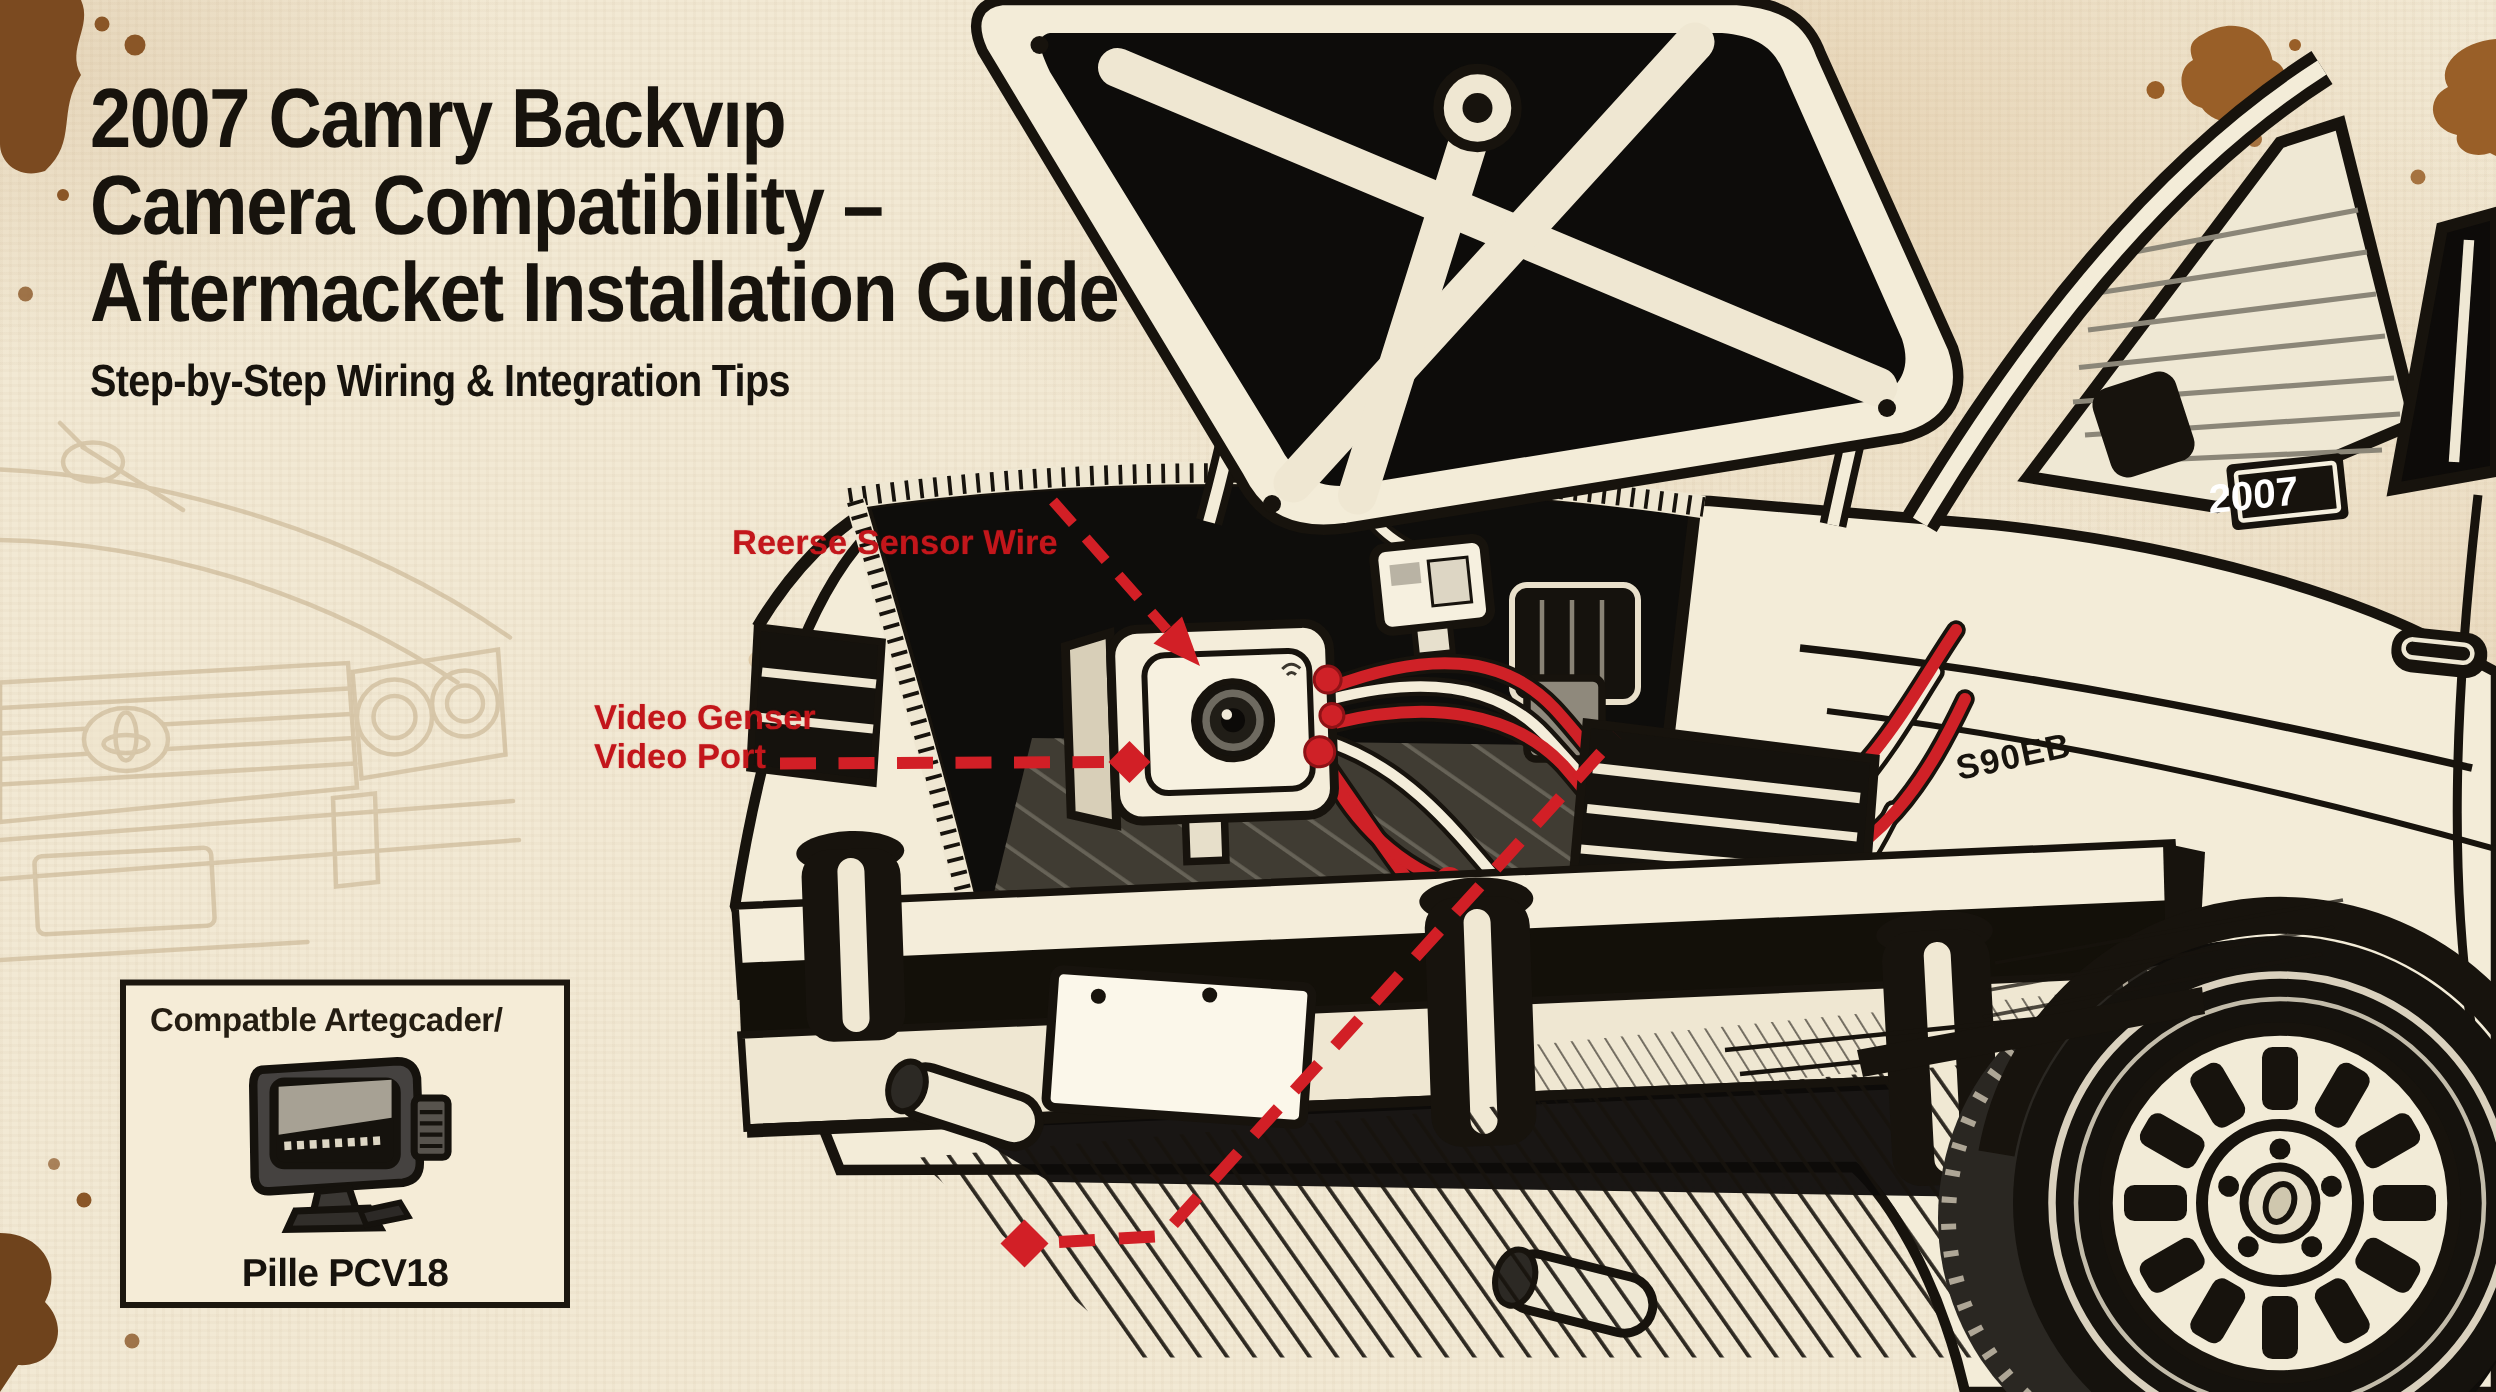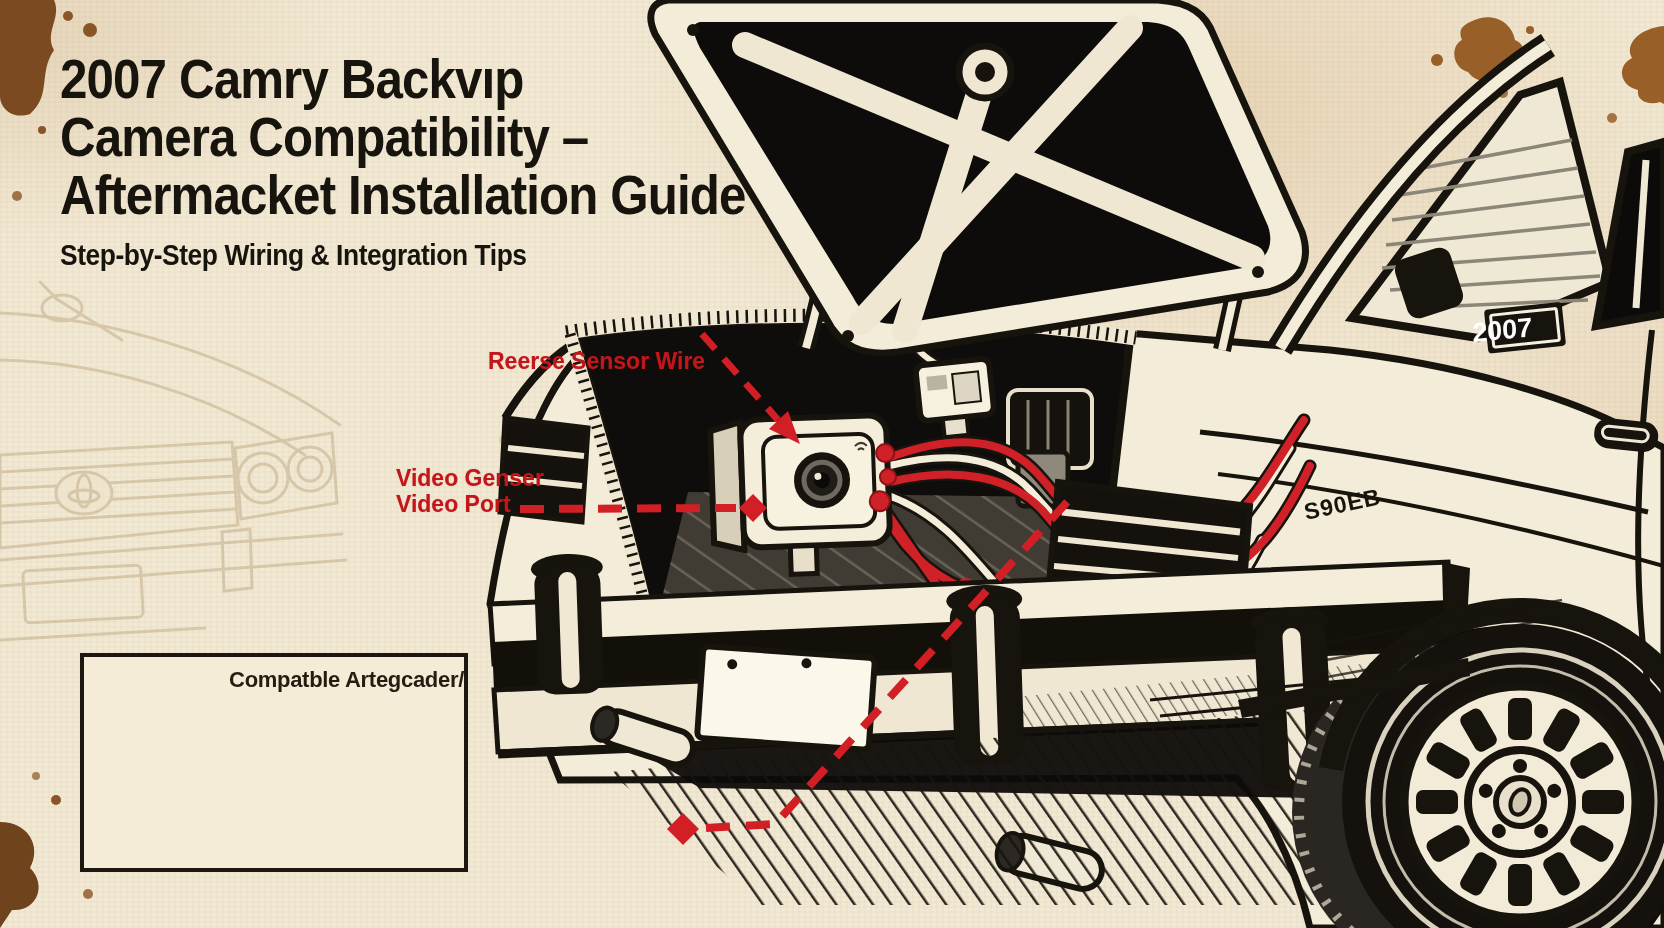--- a/index.html
+++ b/index.html
@@ -19,22 +19,22 @@
   .title-block{position:absolute;left:60px;top:50px;transform:scaleX(.88);transform-origin:left top;color:#17130d;}
   .title-line{font-size:56px;line-height:58px;font-weight:bold;letter-spacing:-1px;white-space:nowrap;}
   .subtitle{margin-top:14px;font-size:30px;font-weight:bold;letter-spacing:-.5px;white-space:nowrap;}
   
   .callout{position:absolute;color:#c3161b;font-weight:bold;line-height:1.12;white-space:nowrap;
            text-shadow:0 0 1px rgba(195,22,27,.35);}
   .callout-reverse{left:488px;top:318px;font-size:23px;margin-top:31px;}
   .callout-video{left:380px;top:466px;font-size:23px;margin-left:16px;}
   .callout-power{left:492px;top:805px;font-size:26px;}
   
-  .compat-box{position:absolute;left:80px;top:653px;width:388px;height:219px;
-              border:4px solid #1c170f;background:#f5ecd7;box-sizing:border-box;text-align:right;}
+  .compat-box{position:absolute;left:80px;top:653px;width:300px;height:219px;
+              border:4px solid #1c170f;background:#f5ecd7;box-sizing:border-box;}
   .compat-header{padding:10px 0 0 16px;font-size:22px;font-weight:bold;color:#241d12;letter-spacing:-.3px;}
   .compat-row{display:flex;justify-content:space-around;align-items:flex-end;padding:2px 10px 0 10px;}
   .compat-item{display:flex;flex-direction:column;align-items:center;}
   .compat-name{font-size:26px;font-weight:bold;color:#17130d;margin-top:0px;letter-spacing:-.5px;}
 </style>
 </head>
 <body>
 
 <div class="stage">
 
@@ -360,16 +360,30 @@
 
   <div class="callout callout-video">
     <div>Video Genser</div>
     <div>Video Port</div>
   </div>
 
 
   <div class="compat-box">
     <div class="compat-header">Compatble Artegcader/</div>
     <div class="compat-row">
+      <div class="compat-item">
+        <svg width="160" height="138" viewBox="0 0 170 140" aria-hidden="true">
+          <path d="M26,16 L122,10 Q134,10 136,22 L138,82 Q138,94 126,96 L32,102 Q22,103 21,92 L20,27 Q20,17 26,16 Z" fill="#454240" stroke="#15120d" stroke-width="6"></path>
+          <rect x="34" y="24" width="88" height="60" rx="8" fill="#15120d" stroke="#15120d" stroke-width="5"></rect>
+          <polygon points="38,28 118,23 118,50 38,62" fill="#b7b1a3" opacity=".9"></polygon>
+          <line x1="42" y1="70" x2="112" y2="66" stroke="#ddd6c4" stroke-width="6" stroke-dasharray="5 4"></line>
+          <rect x="134" y="36" width="24" height="42" rx="4" fill="#57534d" stroke="#15120d" stroke-width="5"></rect>
+          <path d="M138,46 h16 M138,54 h16 M138,62 h16 M138,70 h16" stroke="#15120d" stroke-width="3"></path>
+          <polygon points="66,102 88,100 94,118 62,119" fill="#3a3733" stroke="#15120d" stroke-width="5"></polygon>
+          <polygon points="50,116 102,114 110,128 44,129" fill="#312e2a" stroke="#15120d" stroke-width="5"></polygon>
+          <polygon points="96,116 124,110 130,120 100,126" fill="#2c2926" stroke="#15120d" stroke-width="4"></polygon>
+        </svg>
+        <div class="compat-name">Pille PCV18</div>
+      </div>
     </div>
   </div>
 
 </div>
 
 </body></html>

